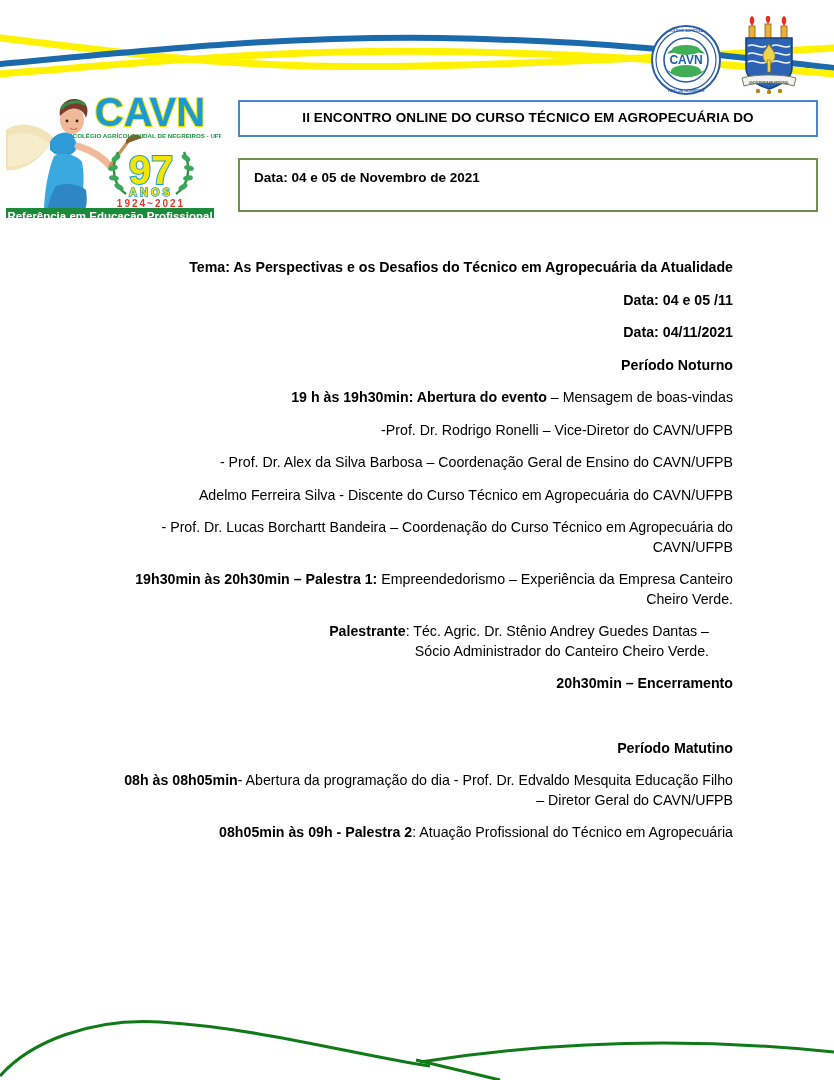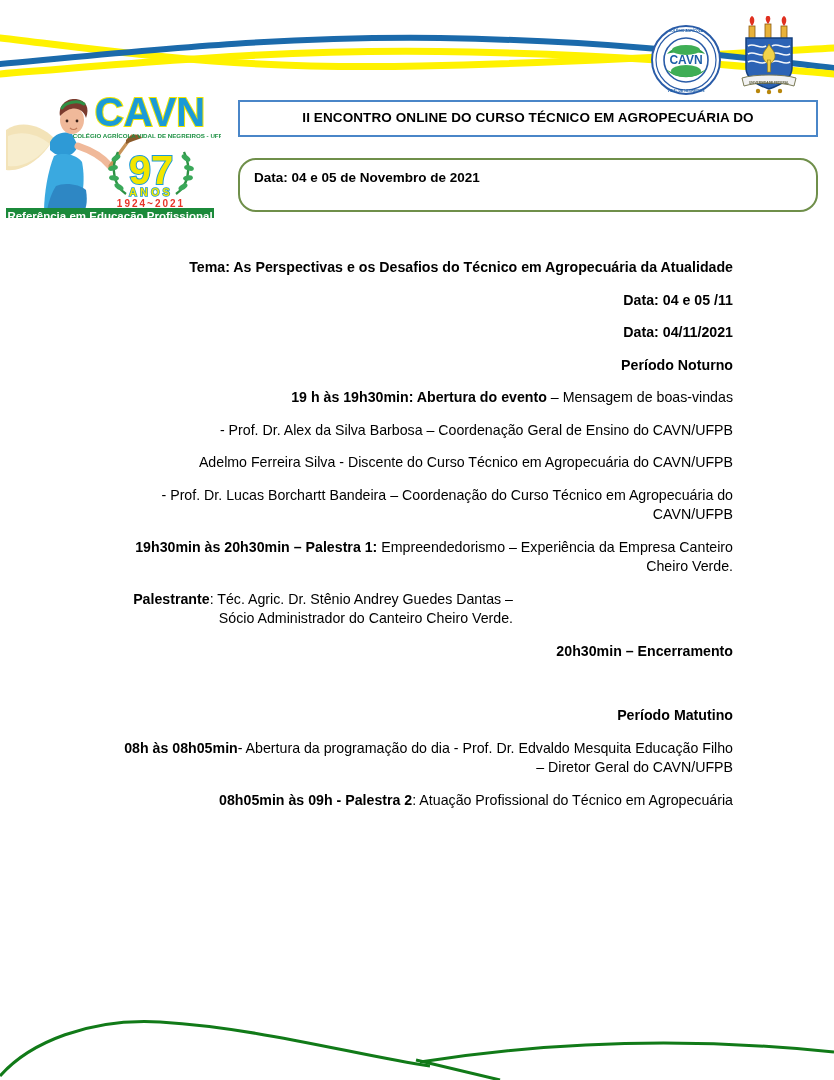--- a/index.html
+++ b/index.html
@@ -88,20 +88,21 @@
     top: 258px;
     width: 620px;
   }
   #body-content p {
     margin: 0 0 13px 0;
     font-size: 14.2px;
     line-height: 19.5px;
     text-align: right;
   }
   #body-content p.indented {
+    margin-left: 196px;
     width: 400px;
   }
   #body-content p.spacer {
     height: 19px;
     margin-bottom: 13px;
   }
   .b { font-weight: bold; }
 
   
   #footer-wave {
@@ -220,30 +221,31 @@
 
     <rect x="0" y="118" width="208" height="17" fill="#1b8a3a"></rect>
     <text x="104" y="130" text-anchor="middle" font-family="'Liberation Sans',sans-serif" font-size="11.5" font-weight="bold" fill="#ffffff">Referência em Educação Profissional</text>
   </svg>
 </div>
 
 <div id="title-box" style="border-color: rgb(74, 134, 200);">
   <div class="title-line">II ENCONTRO ONLINE DO CURSO TÉCNICO EM AGROPECUÁRIA DO</div>
 </div>
 
-<div id="date-box" style="border-color: rgb(111, 143, 74); border-radius: 18px;">
+<div id="date-box" style="border-color: rgb(111, 143, 74);">
   <div class="date-line">Data: 04 e 05 de Novembro de 2021</div>
 </div>
 
 <div id="body-content">
     <p><span class="b">Tema: As Perspectivas e os Desafios do Técnico em Agropecuária da Atualidade</span></p>
     <p><span class="b">Data: 04 e 05 /11</span></p>
     <p><span class="b">Data: 04/11/2021</span></p>
     <p><span class="b">Período Noturno</span></p>
     <p><span class="b">19 h às 19h30min: Abertura do evento</span><span> – Mensagem de boas-vindas</span></p>
+    <p><span>-Prof. Dr. Rodrigo Ronelli – Vice-Diretor do CAVN/UFPB</span></p>
     <p><span>- Prof. Dr. Alex da Silva Barbosa – Coordenação Geral de Ensino do CAVN/UFPB</span></p>
     <p><span>Adelmo Ferreira Silva - Discente do Curso Técnico em Agropecuária do CAVN/UFPB</span></p>
     <p><span>- Prof. Dr. Lucas Borchartt Bandeira – Coordenação do Curso Técnico em Agropecuária do CAVN/UFPB</span></p>
     <p><span class="b">19h30min às 20h30min – Palestra 1:</span><span> Empreendedorismo – Experiência da Empresa Canteiro Cheiro Verde.</span></p>
     <p class="indented"><span class="b">Palestrante</span><span>: Téc. Agric. Dr. Stênio Andrey Guedes Dantas – Sócio Administrador do Canteiro Cheiro Verde.</span></p>
     <p><span class="b">20h30min – Encerramento</span></p>
     <p class="spacer"></p>
     <p><span class="b">Período Matutino</span></p>
     <p><span class="b">08h às 08h05min</span><span>- Abertura da programação do dia - Prof. Dr. Edvaldo Mesquita Educação Filho – Diretor Geral do CAVN/UFPB</span></p>
     <p><span class="b">08h05min às 09h - Palestra 2</span><span>: Atuação Profissional do Técnico em Agropecuária</span></p>

